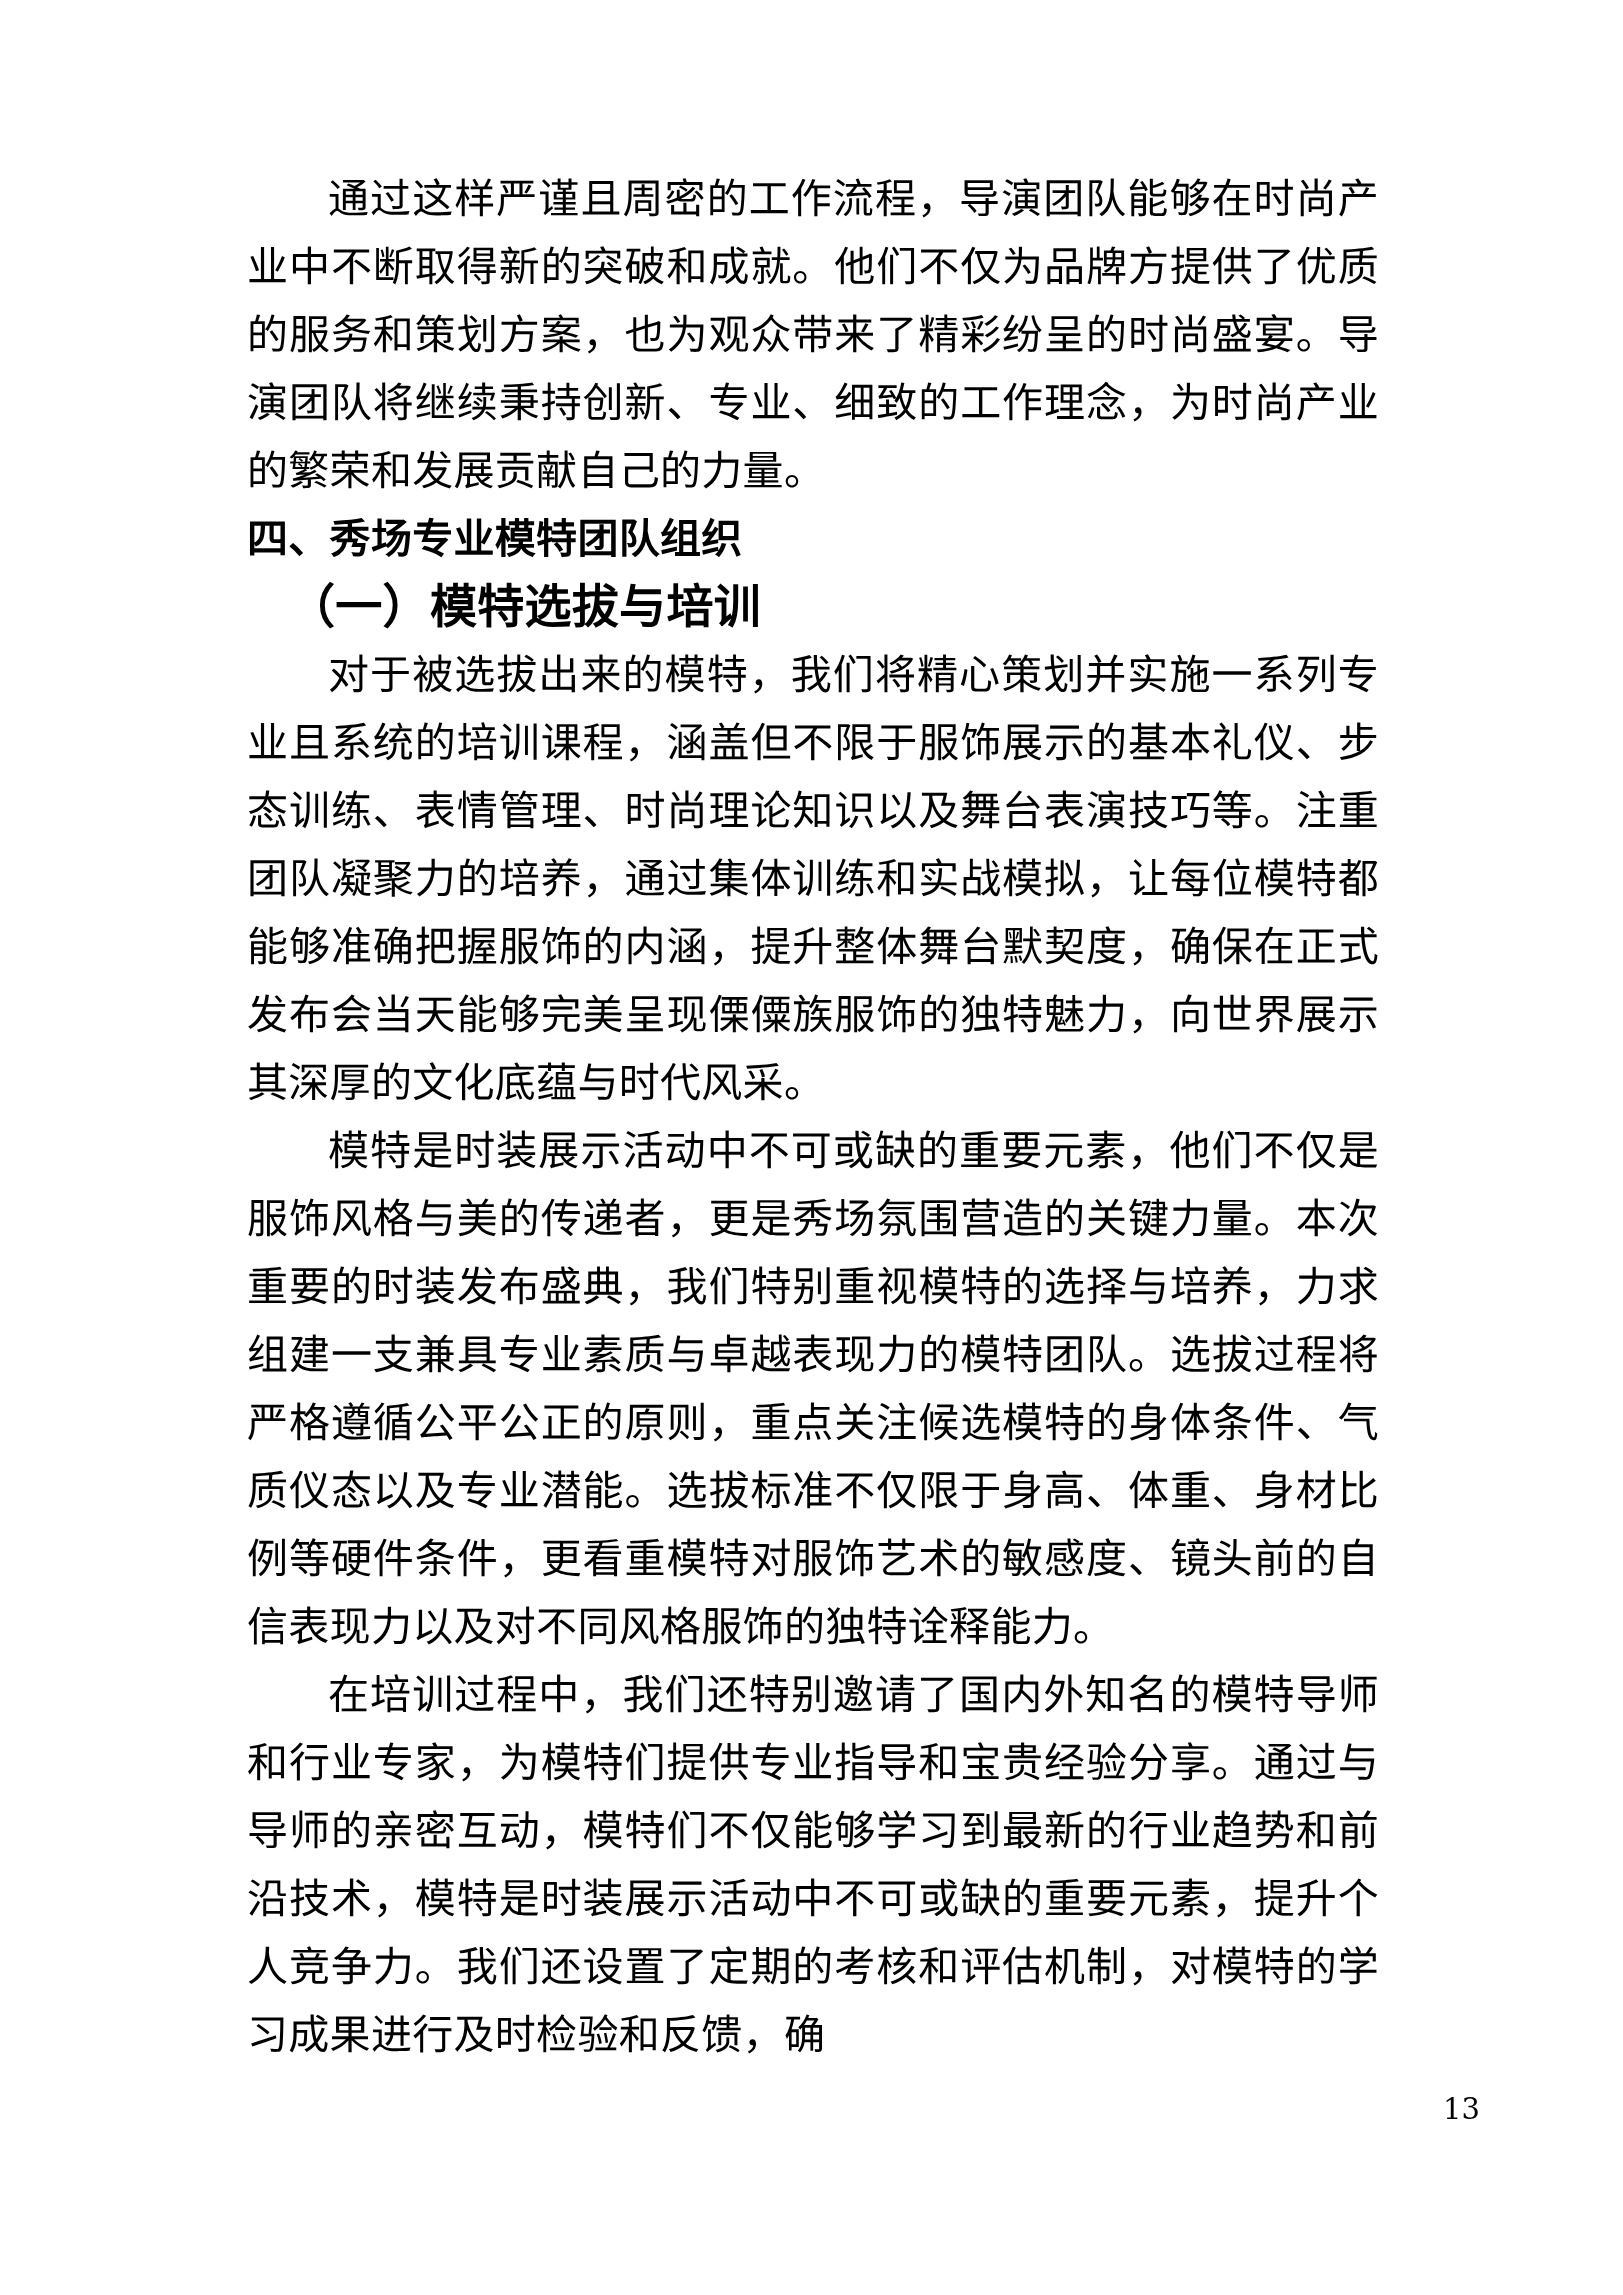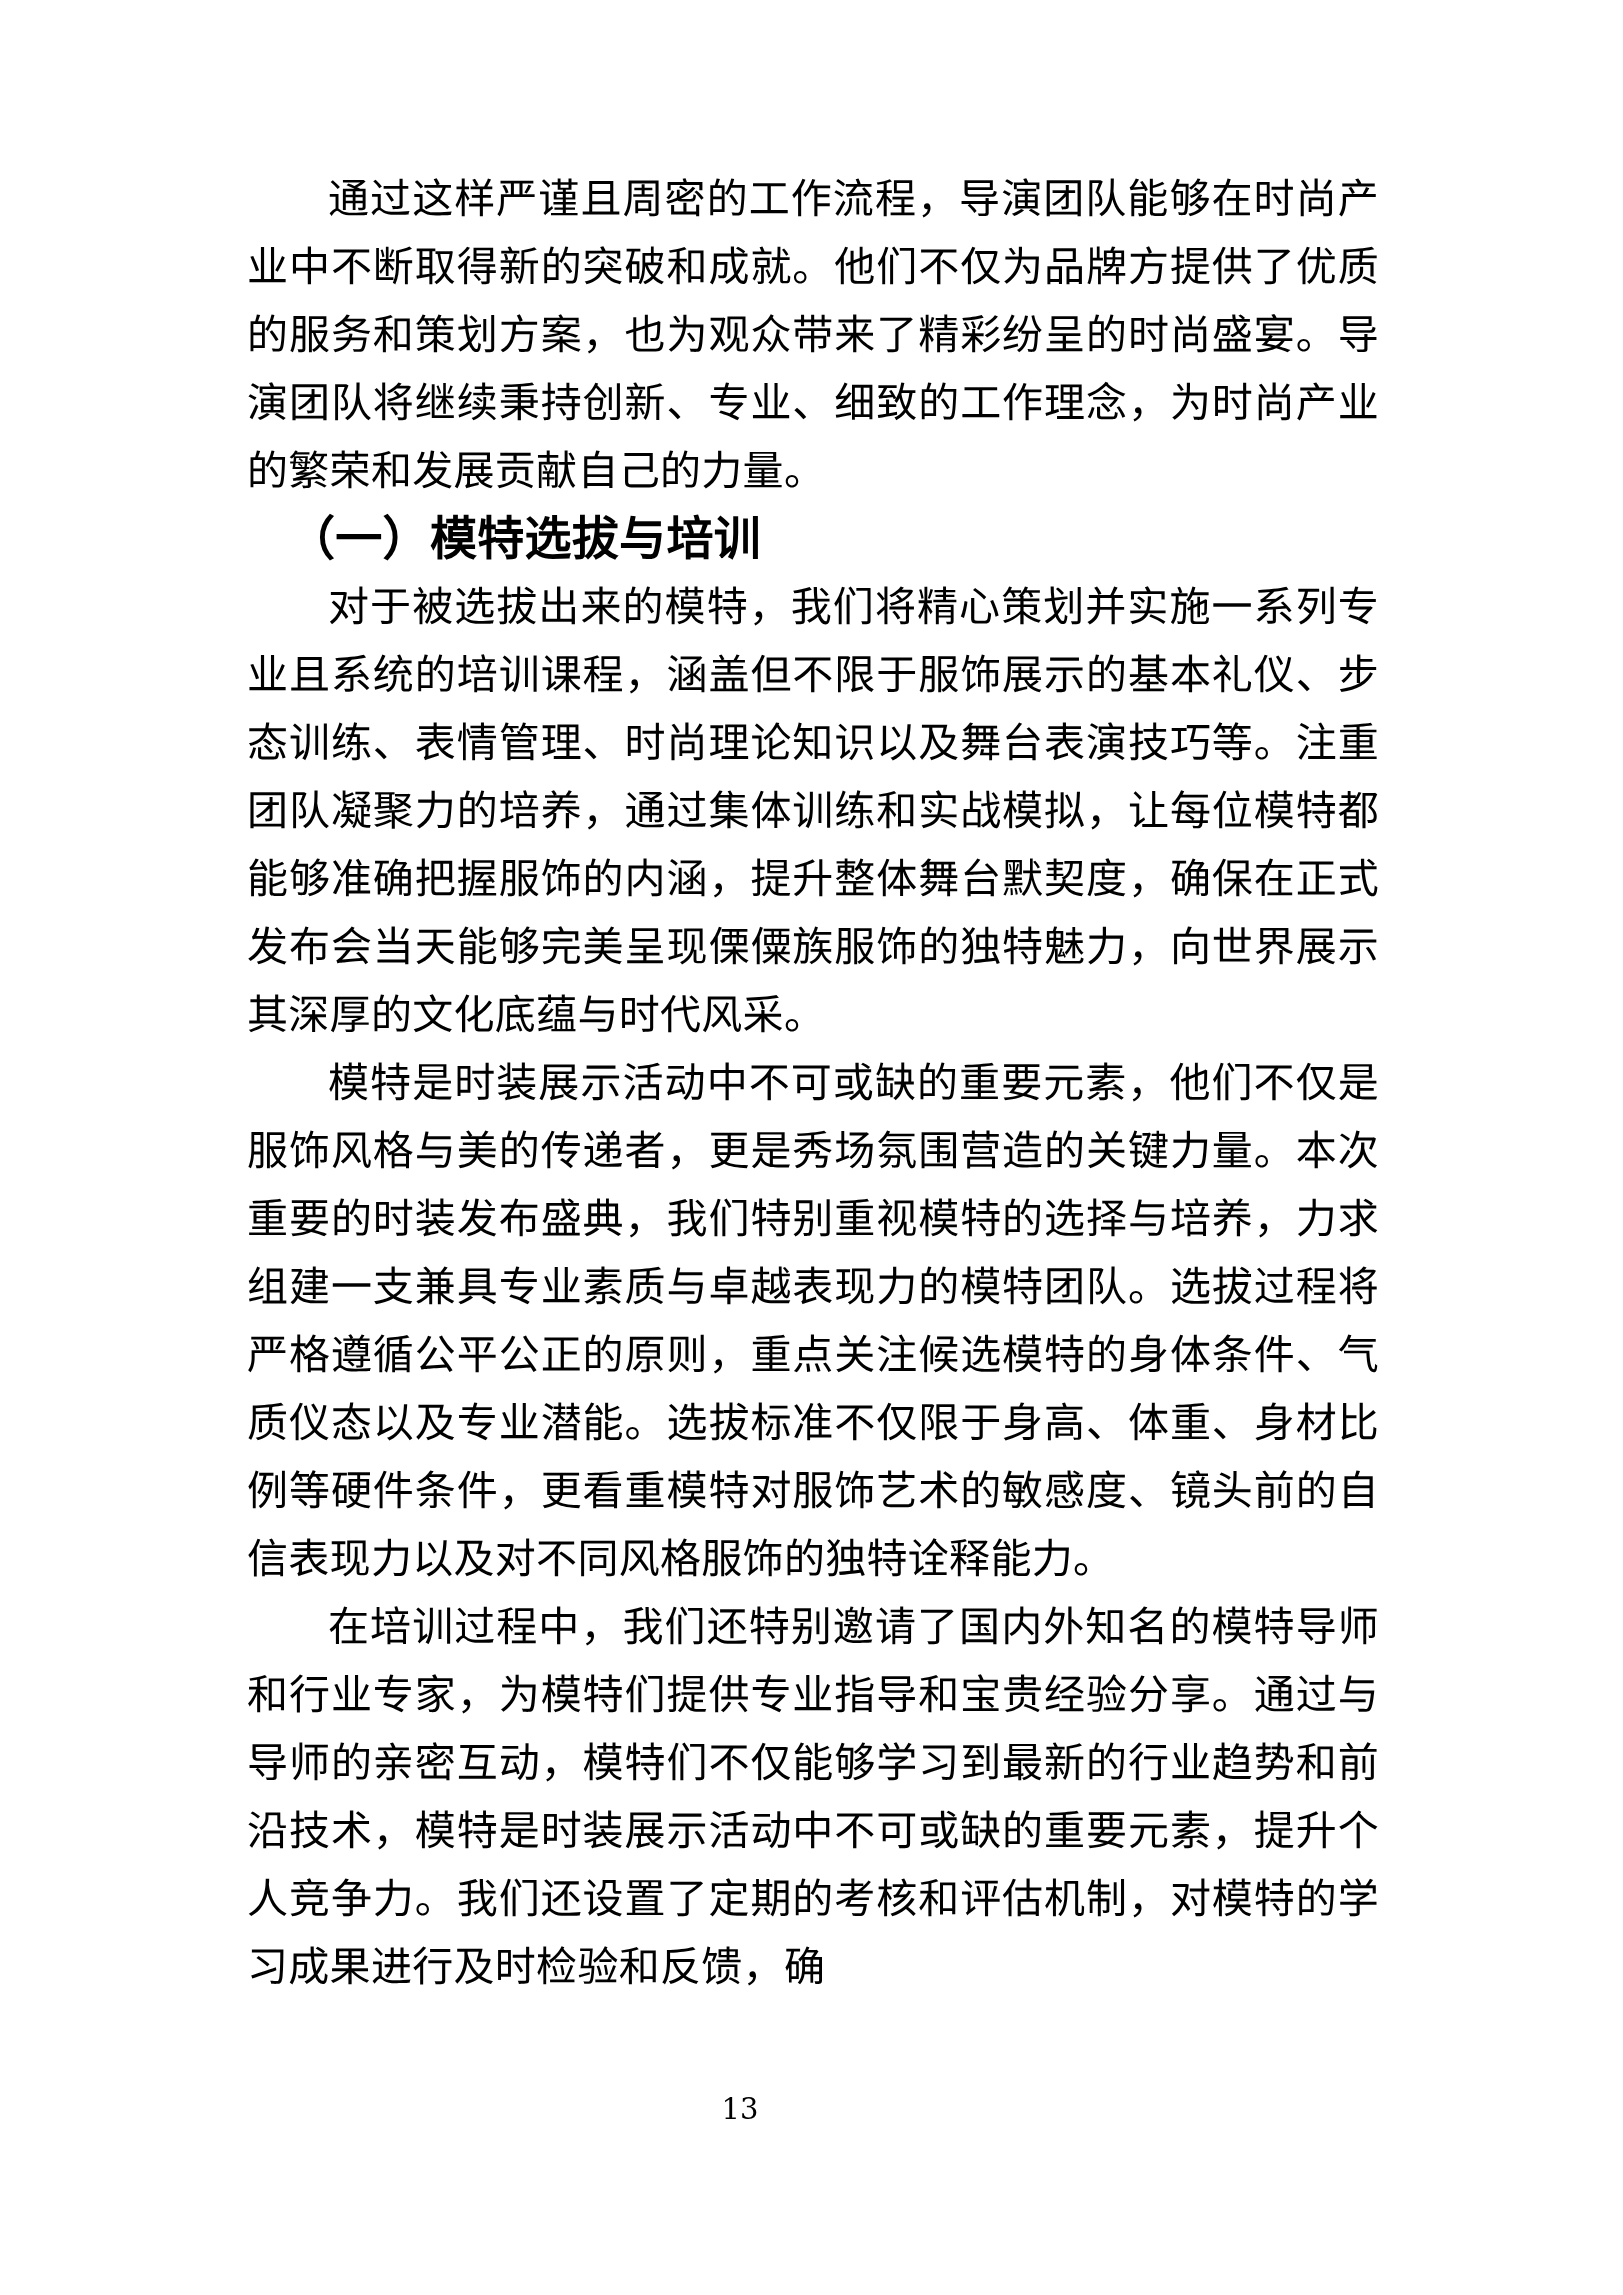--- a/index.html
+++ b/index.html
@@ -59,36 +59,37 @@
     text-indent: 41px;       
     letter-spacing: 0.3px;
     white-space: nowrap;
   }
 
   .page-number {
     position: absolute;
     left: 0;
     right: 0;
     top: 2091px;
-    text-align: center;
+    text-align: right;
     font-family: "DejaVu Serif", "Liberation Serif", serif;
     font-size: 29px;
     line-height: 37px;
     color: #000000;
   }
 </style>
 </head>
 <body>
 
 <div class="page">
 
   <div class="text-column">
 
     <p class="para">通过这样严谨且周密的工作流程，导演团队能够在时尚产业中不断取得新的突破和成就。他们不仅为品牌方提供了优质的服务和策划方案，也为观众带来了精彩纷呈的时尚盛宴。导演团队将继续秉持创新、专业、细致的工作理念，为时尚产业的繁荣和发展贡献自己的力量。</p>
 
+    <h2 class="heading-major">四、秀场专业模特团队组织</h2>
 
     <h3 class="heading-minor">（一）模特选拔与培训</h3>
 
     <p class="para">对于被选拔出来的模特，我们将精心策划并实施一系列专业且系统的培训课程，涵盖但不限于服饰展示的基本礼仪、步态训练、表情管理、时尚理论知识以及舞台表演技巧等。注重团队凝聚力的培养，通过集体训练和实战模拟，让每位模特都能够准确把握服饰的内涵，提升整体舞台默契度，确保在正式发布会当天能够完美呈现傈僳族服饰的独特魅力，向世界展示其深厚的文化底蕴与时代风采。</p>
 
     <p class="para">模特是时装展示活动中不可或缺的重要元素，他们不仅是服饰风格与美的传递者，更是秀场氛围营造的关键力量。本次重要的时装发布盛典，我们特别重视模特的选择与培养，力求组建一支兼具专业素质与卓越表现力的模特团队。选拔过程将严格遵循公平公正的原则，重点关注候选模特的身体条件、气质仪态以及专业潜能。选拔标准不仅限于身高、体重、身材比例等硬件条件，更看重模特对服饰艺术的敏感度、镜头前的自信表现力以及对不同风格服饰的独特诠释能力。</p>
 
     <p class="para">在培训过程中，我们还特别邀请了国内外知名的模特导师和行业专家，为模特们提供专业指导和宝贵经验分享。通过与导师的亲密互动，模特们不仅能够学习到最新的行业趋势和前沿技术，模特是时装展示活动中不可或缺的重要元素，提升个人竞争力。我们还设置了定期的考核和评估机制，对模特的学习成果进行及时检验和反馈，确</p>
 
   </div>

